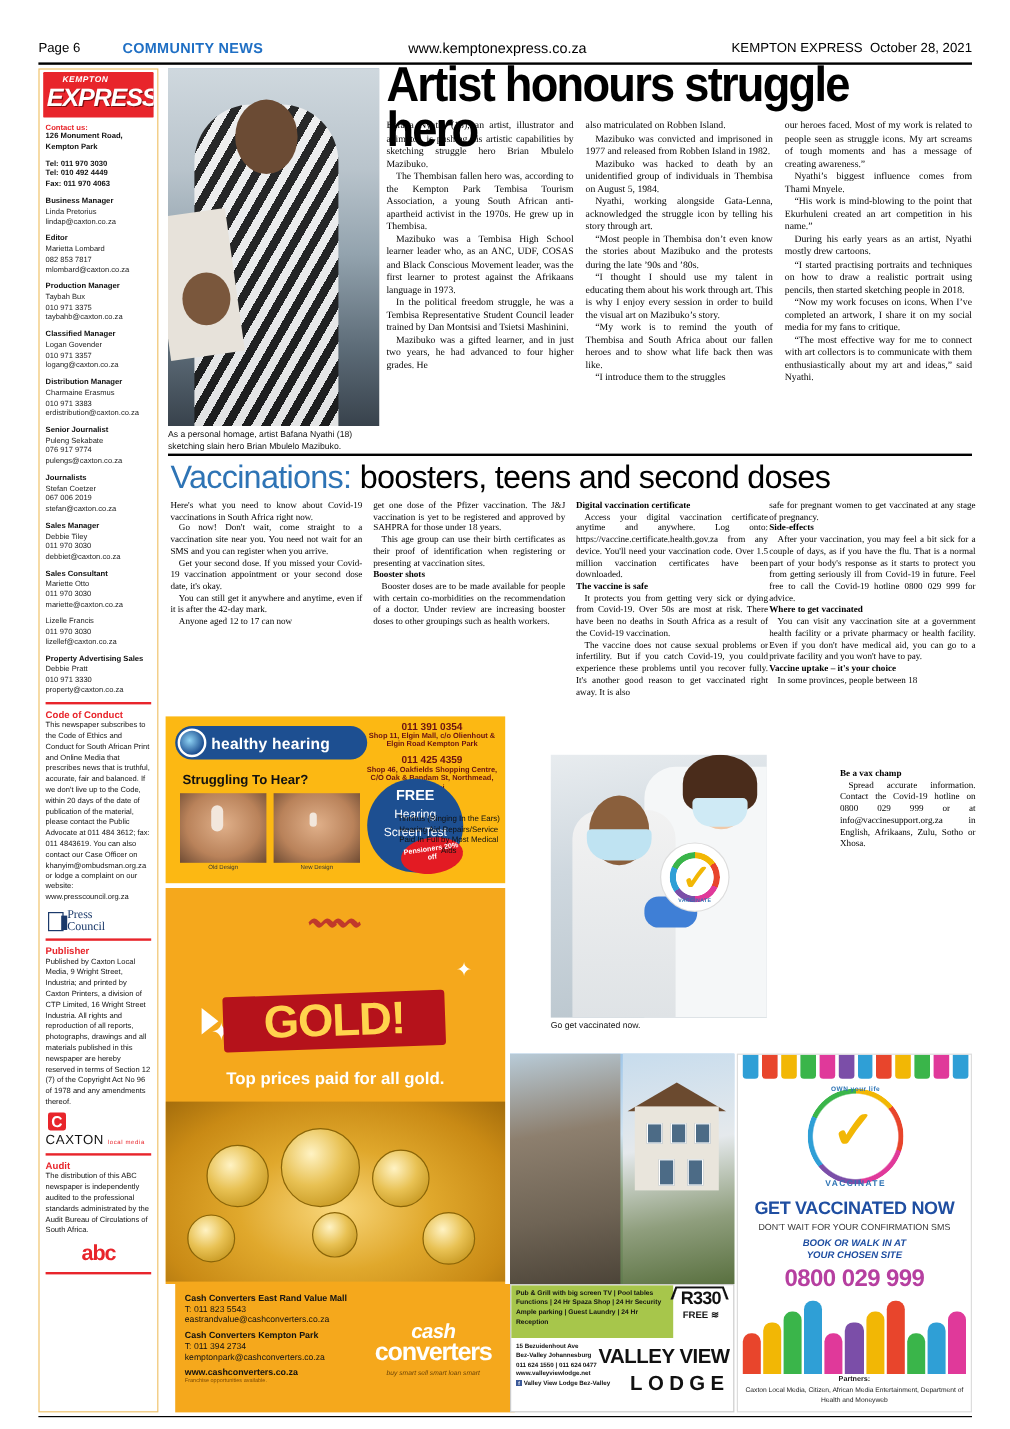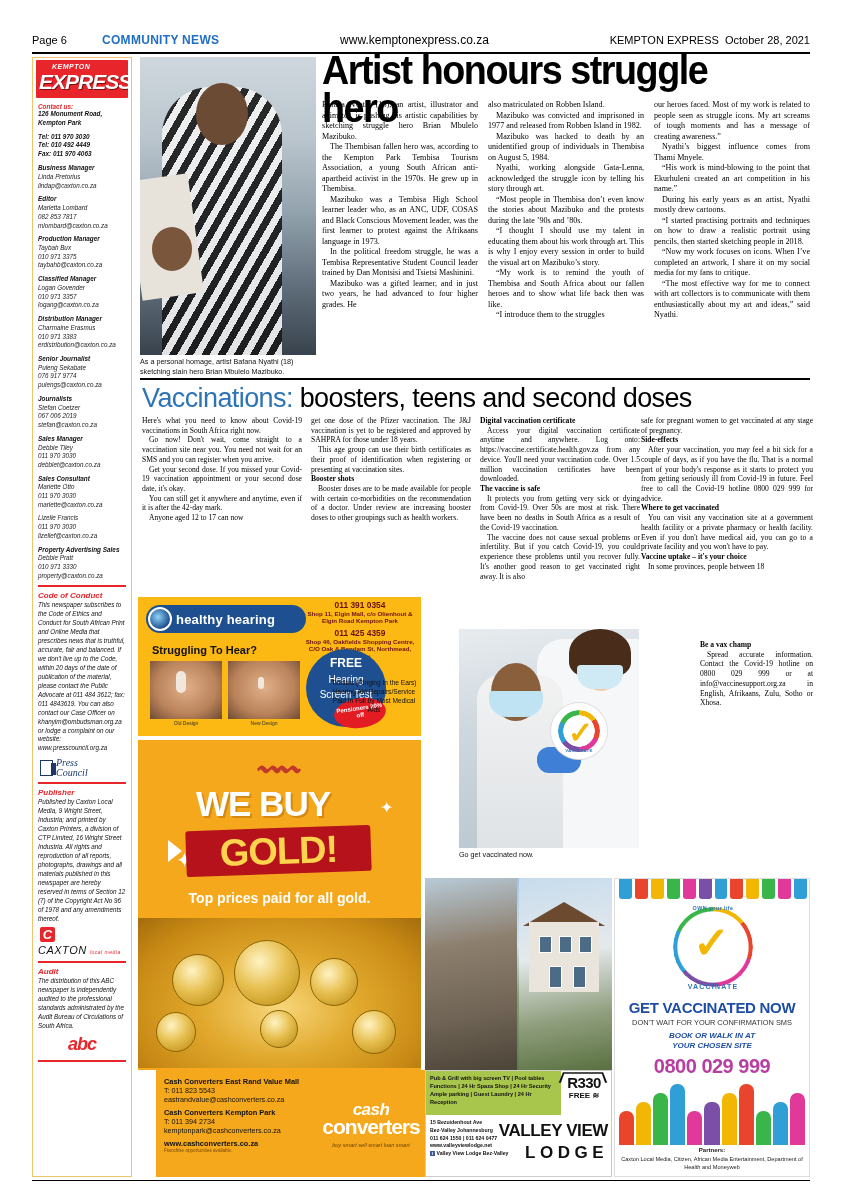--- a/index.html
+++ b/index.html
@@ -39,21 +39,21 @@
     position: absolute; left: 16px; top: 3px; color: #fff;
     font-family: "Liberation Sans", sans-serif; font-weight: bold;
     font-size: 7px; letter-spacing: .5px; font-style: italic;
   }
   .sb-logo .e {
     position: absolute; left: 3px; top: 10px; color: #fff;
     font-family: "Liberation Sans", sans-serif; font-weight: bold;
     font-size: 21px; font-style: italic; letter-spacing: -1px;
     text-shadow: 1px 1px 0 #7a0d10;
   }
-  .sb-body { padding: 0 5px 4px 5px; font-family: "Liberation Sans", sans-serif; font-style: italic; }
+  .sb-body { padding: 0 5px 4px 5px; font-family: "Liberation Sans", sans-serif; }
   .sb-h { font-size: 6.4px; font-weight: bold; color: #e8252b; margin-top: 5px; }
   .sb-b { font-size: 6.4px; font-weight: bold; color: #111; line-height: 1.38; }
   .sb-t { font-size: 6.3px; color: #222; line-height: 1.38; }
   .sb-gap { height: 5px; }
   .sb-sep { height: 2px; background: #e8252b; margin: 5px 0 4px 0; }
   .sb-red-h { font-size: 8px; font-weight: bold; color: #e8252b; margin-bottom: 1px; }
   .sb-para { font-size: 6.3px; color: #111; line-height: 1.42; }
   .presscouncil {
     display:flex; align-items:center; gap:3px; margin: 5px 0 2px 2px;
   }
@@ -174,21 +174,21 @@
   .gold-tagline { position:absolute; left:0; right:0; top:150px; text-align:center; font-size:14px;
       font-weight:bold; color:#fff; }
   .gold-jewel { position:absolute; left:0; right:0; top:178px; height:150px;
       background: radial-gradient(ellipse at 50% 60%, #f8d67a 0%, #e0a82c 40%, #c98a15 75%, #a46d0c 100%); }
   .coin { position:absolute; border-radius:50%; background:
       radial-gradient(circle at 38% 32%, #fff3c4 0%, #e8c153 45%, #b8860b 100%);
       border:1.5px solid #8a6508; }
 
   
   .ad-cash {
-    position:absolute; left:156px; top:1070px; width:283px; height:107px;
+    position:absolute; left:146px; top:1070px; width:283px; height:107px;
     background:#f5a81c; font-family:"Liberation Sans", sans-serif; padding:7px 8px;
   }
   .cc-b { font-size:7.4px; font-weight:bold; color:#111; }
   .cc-t { font-size:7.2px; color:#111; }
   .cc-small { font-size:4.6px; color:#7a4a06; }
   .cc-logo { position:absolute; right:8px; top:30px; width:120px; text-align:center; }
   .cc-logo .c1 { font-size:17px; font-weight:bold; color:#fff; font-style:italic; letter-spacing:-.5px; }
   .cc-logo .c2 { font-size:21px; font-weight:bold; color:#fff; letter-spacing:-1px; margin-top:-5px; }
   .cc-logo .c3 { font-size:5.6px; font-style:italic; color:#6d4405; margin-top:3px; }
 
@@ -507,21 +507,20 @@
       <i>Screen Test</i>
     </div>
     <div class="hh-red">Pensioners 20% off</div>
     <div class="hh-right">Tinnitus (Ringing In the Ears) Hearing Aid Repairs/Service Paid In Full by Most Medical Aids</div>
   </div>
 
   <div class="ad-gold">
     <div class="gold-wave">〰〰</div>
     <div class="gold-star" style="left:38px;top:108px;font-size:20px">✦</div>
     <div class="gold-star" style="left:242px;top:58px;font-size:16px">✦</div>
-    <div class="gold-webuy">WE BUY</div>
     <div class="gold-tri"></div>
     <div class="gold-gold">GOLD!</div>
     <div class="gold-tagline">Top prices paid for all gold.</div>
     <div class="gold-jewel">
       <div class="coin" style="left:34px;top:36px;width:52px;height:52px"></div>
       <div class="coin" style="left:96px;top:22px;width:66px;height:66px"></div>
       <div class="coin" style="left:172px;top:40px;width:48px;height:48px"></div>
       <div class="coin" style="left:18px;top:94px;width:40px;height:40px"></div>
       <div class="coin" style="left:214px;top:92px;width:44px;height:44px"></div>
       <div class="coin" style="left:122px;top:92px;width:38px;height:38px"></div>

